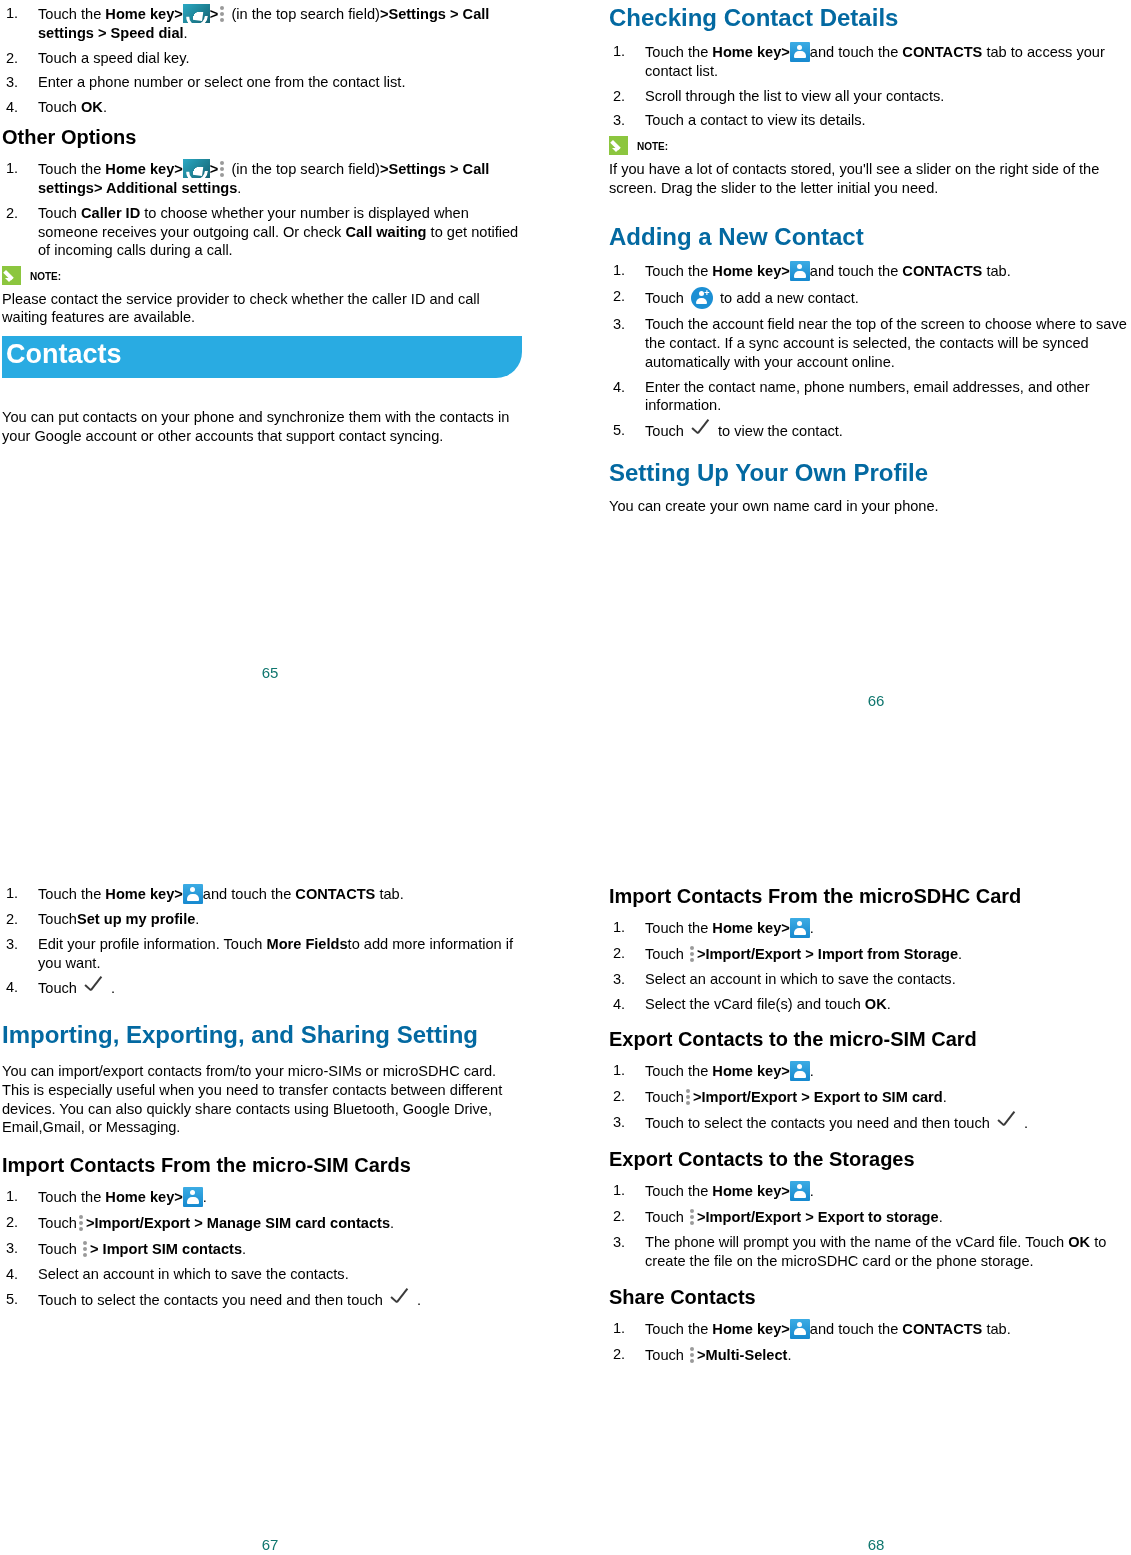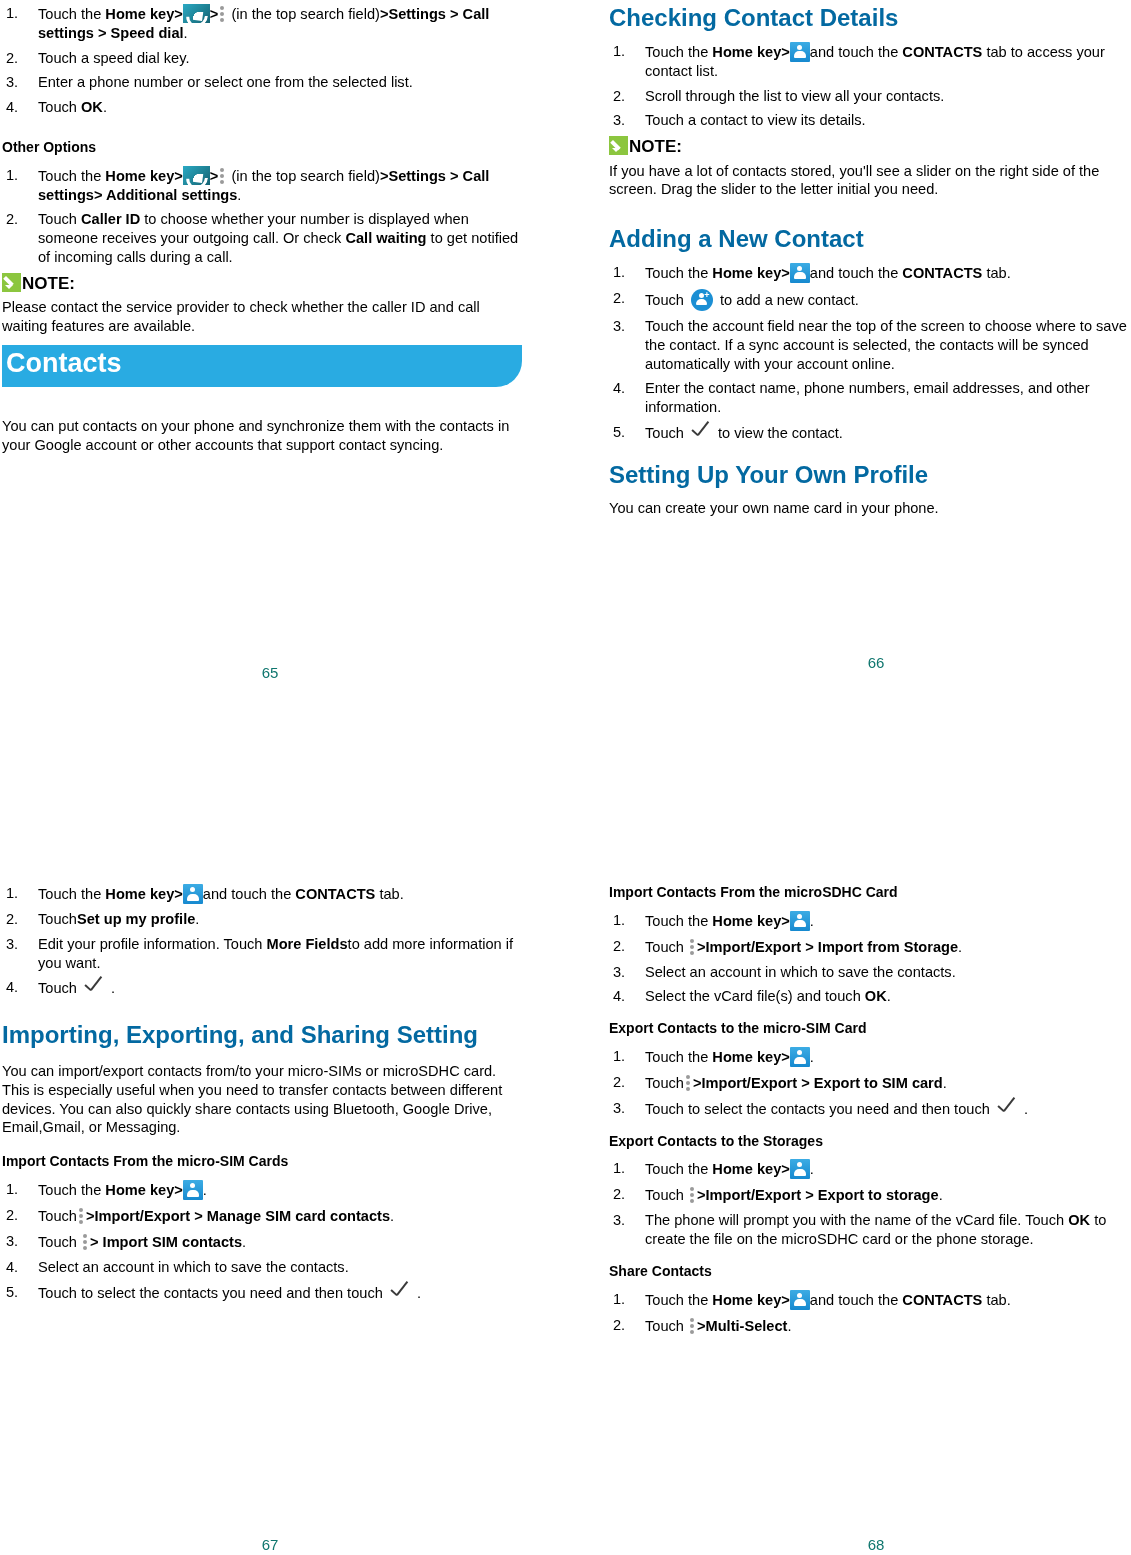--- a/index.html
+++ b/index.html
@@ -38,24 +38,24 @@
   }
   .h1-blue {
     color: #0369a1;
     font-size: 24px;
     font-weight: bold;
     line-height: 1.2;
     margin: 0 0 9px 0;
   }
   .h2-black {
     color: #000;
-    font-size: 14px;
+    font-size: 20px;
     font-weight: bold;
     line-height: 1.2;
-    margin: 22px 0 10px 0;
+    margin: 8px 0 10px 0;
   }
   .h2-black.first { margin-top: 0; }
 
   
   ol.steps {
     list-style: none;
     margin: 0 0 6px 0;
     padding: 0;
   }
   ol.steps > li {
@@ -96,22 +96,23 @@
 
   
   .note-line {
     display: block;
     margin: 4px 0 4px 0;
     font-size: 14.6px;
     line-height: 1.2;
   }
   .note-label {
     font-weight: bold;
-    font-size: 17px;
+    font-size: 10px;
     vertical-align: middle;
+    padding-left: 8px;
   }
 
   
   .ic {
     display: inline-block;
     vertical-align: -4px;
   }
   .ic-phone {
     width: 27px;
     height: 19px;
@@ -271,21 +272,21 @@
 
   
   .page-number {
     position: absolute;
     font-size: 15px;
     color: #0f766e;
     text-align: center;
     width: 60px;
   }
   .pn-65 { left: 240px; top: 664px; }
-  .pn-66 { left: 846px; top: 654px; text-align: center; }
+  .pn-66 { left: 846px; top: 692px; text-align: center; }
   .pn-67 { left: 240px; top: 1536px; }
   .pn-68 { left: 846px; top: 1536px; }
 </style>
 </head>
 <body>
 
 <div class="page-sheet sheet-top">
 
   <div class="col col-left" style="top:4px;">
 
@@ -293,21 +294,21 @@
       <li>
         <span class="num">1.</span>
         <span><span>Touch the </span><b>Home</b><b> key&gt;</b><span class="ic ic-phone"><span class="handset"></span></span><b>&gt;</b><span class="ic ic-dots"><i></i><i></i><i></i></span><span> (in the top search field)</span><b>&gt;Settings &gt; Call settings &gt; Speed dial</b><span>.</span></span>
       </li>
       <li>
         <span class="num">2.</span>
         <span>Touch a speed dial key.</span>
       </li>
       <li>
         <span class="num">3.</span>
-        <span>Enter a phone number or select one from the selected list.</span>
+        <span>Enter a phone number or select one from the contact list.</span>
       </li>
       <li>
         <span class="num">4.</span>
         <span><span>Touch </span><b>OK</b><span>.</span></span>
       </li>
     </ol>
 
     <div class="h2-black">Other Options</div>
 
     <ol class="steps">

